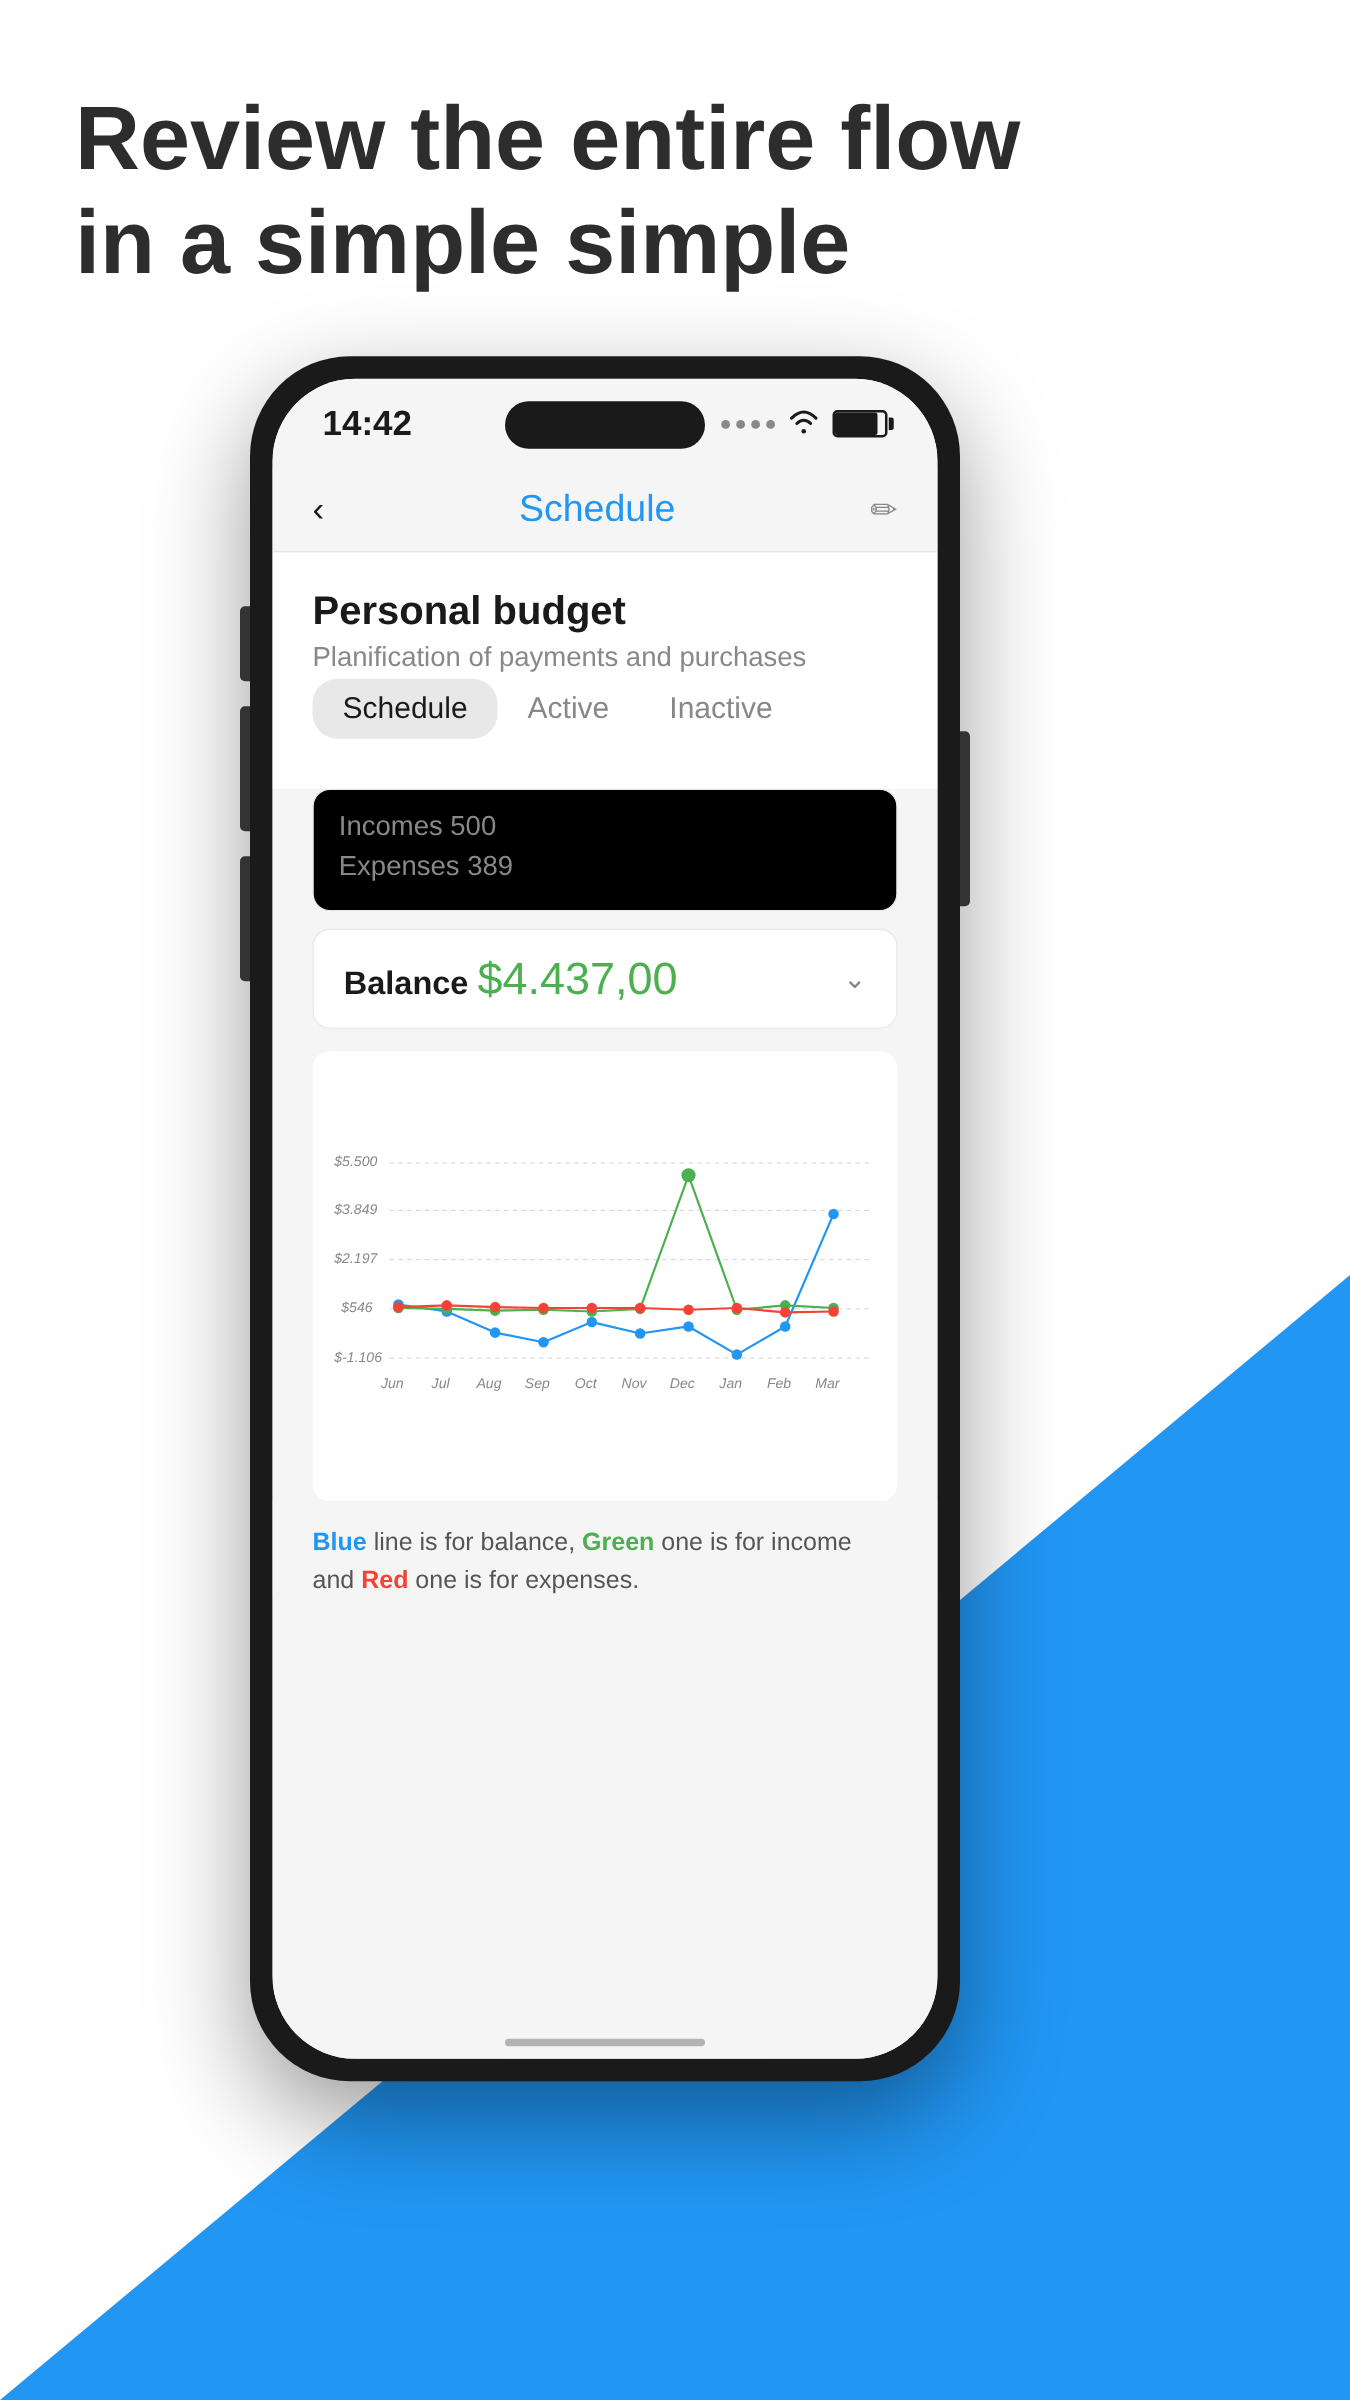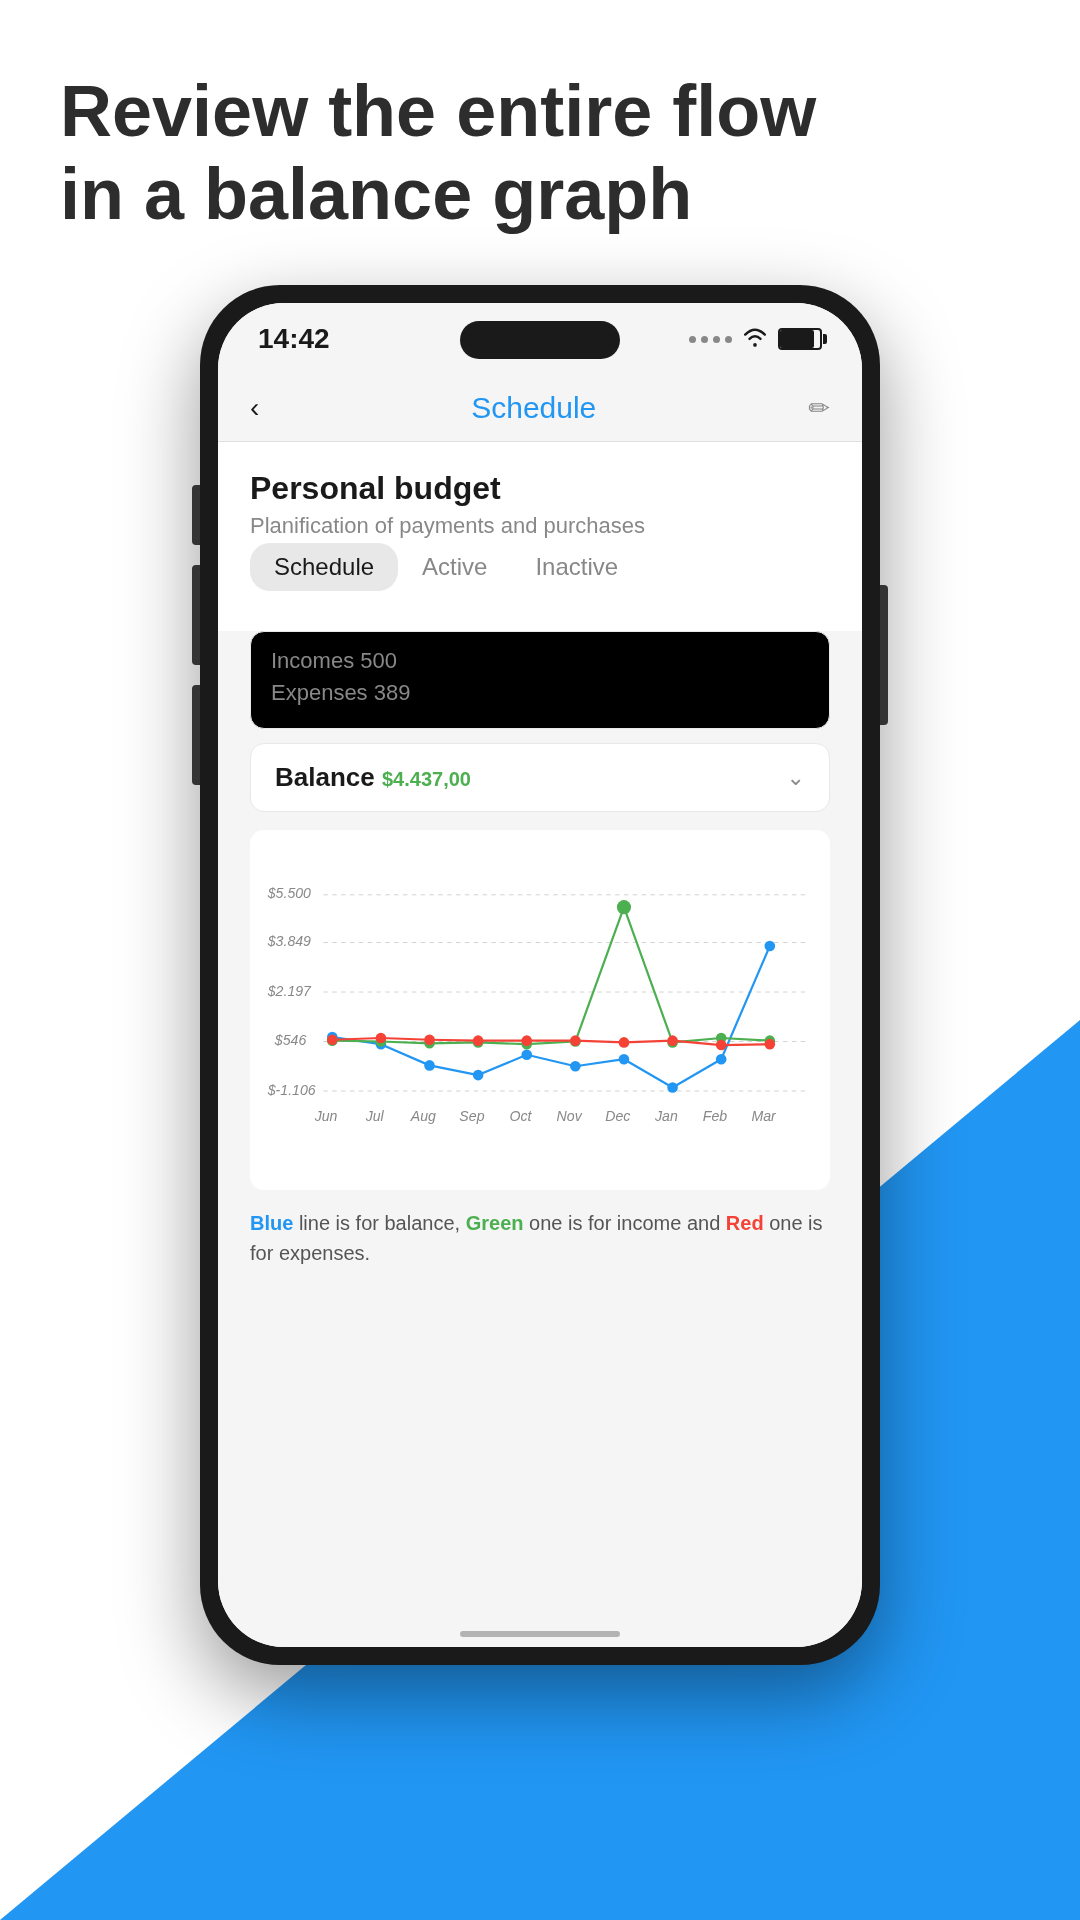--- a/index.html
+++ b/index.html
@@ -43,21 +43,21 @@
     .phone-wrapper {
       position: absolute;
       top: 285px;
       left: 50%;
       transform: translateX(-50%);
       z-index: 10;
       width: 680px;
     }
 
     .phone {
-      width: 680px;
+      width: 568px;
       height: 1380px;
       background: #1a1a1a;
       border-radius: 80px;
       position: relative;
       box-shadow: 0 30px 80px rgba(0,0,0,0.4);
       padding: 18px;
     }
 
     .phone-screen {
       width: 100%;
@@ -251,22 +251,22 @@
       display: flex;
       align-items: center;
       justify-content: space-between;
     }
     .balance-label {
       font-size: 26px;
       font-weight: 700;
       color: #1a1a1a;
     }
     .balance-value {
-      font-size: 20px;
-      font-weight: 700;
+      font-size: 36px;
+      font-weight: 400;
       color: #4CAF50;
     }
     .chevron-down {
       font-size: 22px;
       color: #888;
     }
 
     
     .chart-area {
       background: #ffffff;
@@ -353,21 +353,21 @@
     }
   </style>
 </head>
 <body>
 
 <div class="bg-triangle"></div>
 
 <div class="page-title">
   <h1>
     <span>Review the entire flow</span><br>
-    <span>in a balance graph</span>
+    <span>in a simple simple</span>
   </h1>
 </div>
 
 <div class="phone-wrapper">
   <div class="phone">
     <div class="side-button-left"></div>
     <div class="side-button-left2"></div>
     <div class="side-button-left3"></div>
     <div class="side-button-right"></div>
 

